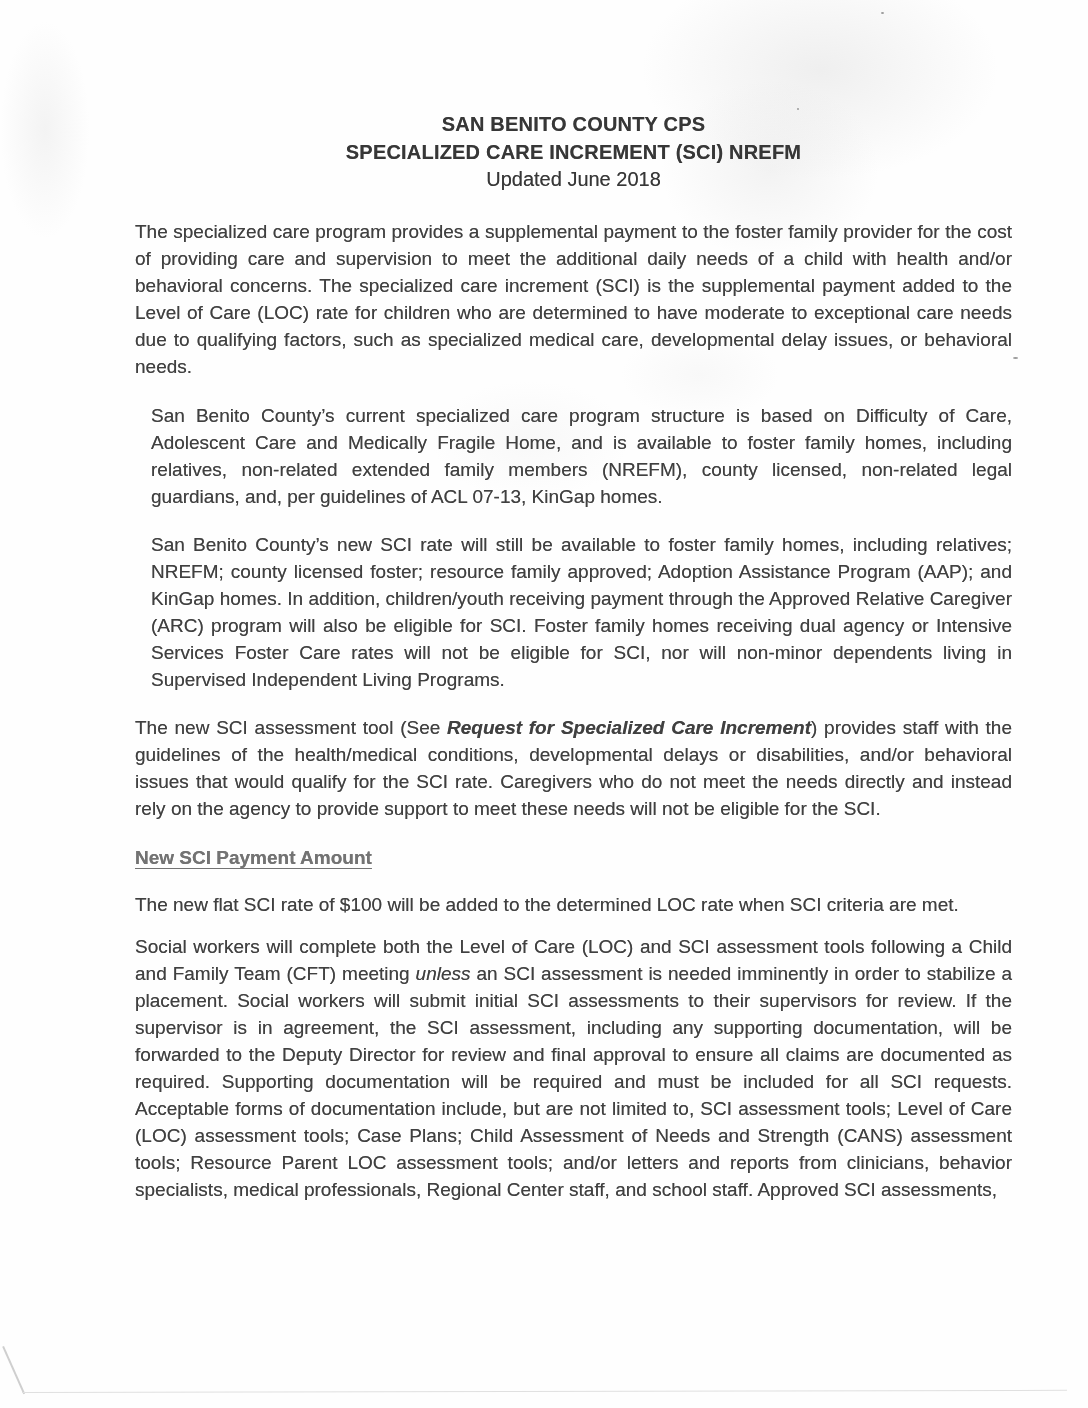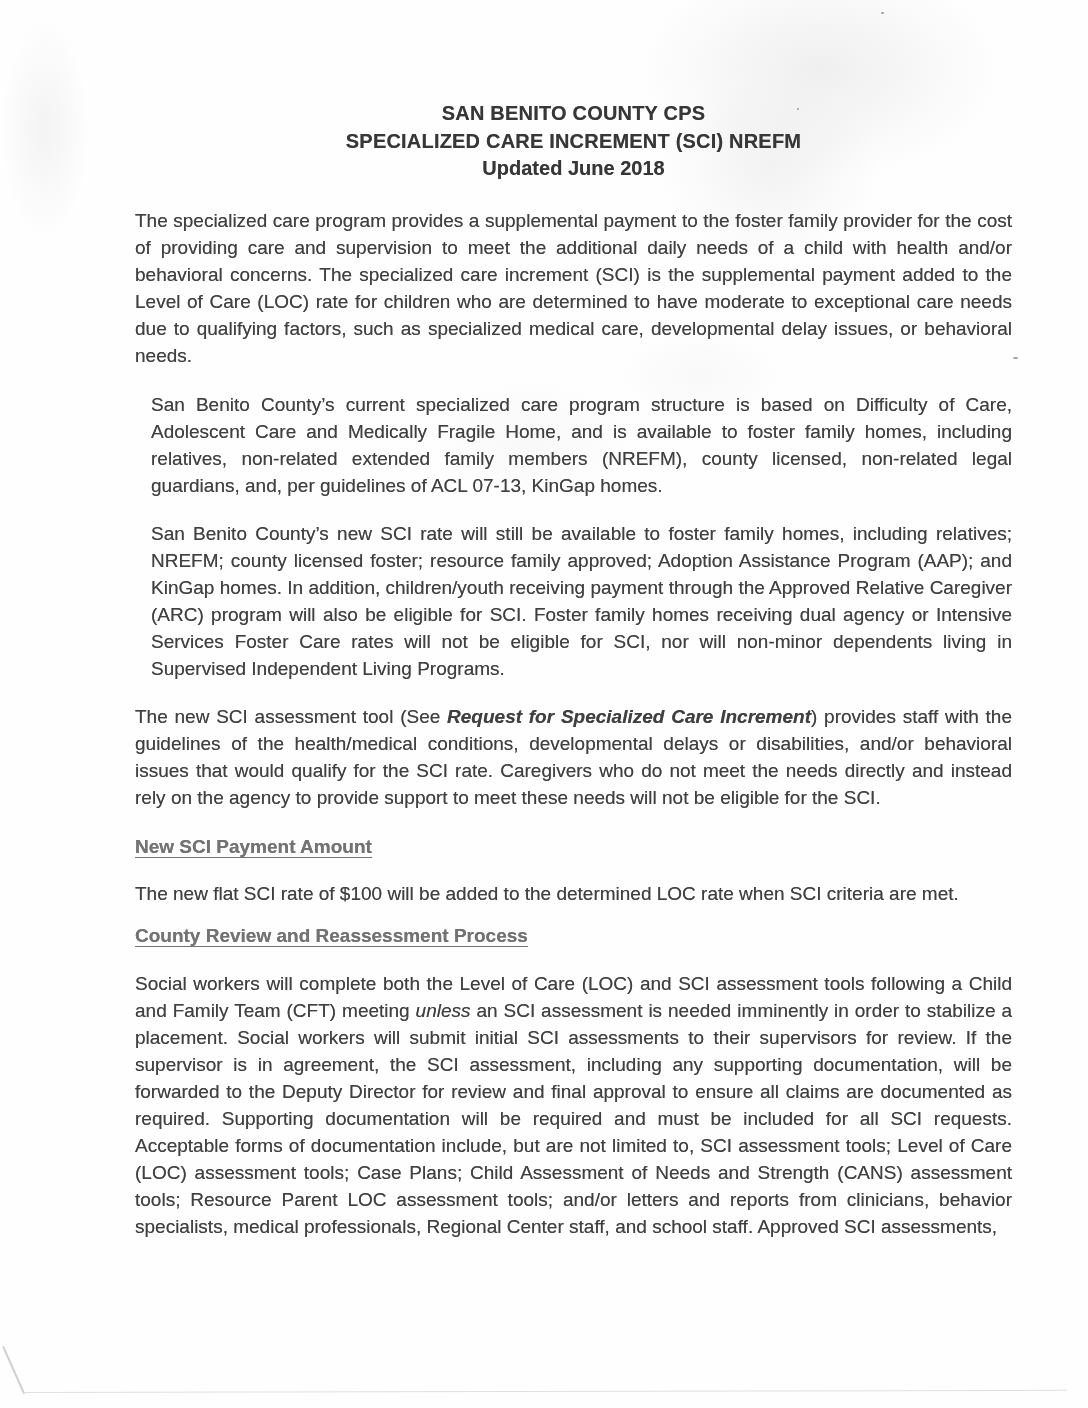--- a/index.html
+++ b/index.html
@@ -59,36 +59,36 @@
     width: 1045px;
     height: 1px;
     background: #e0e0e0;
     transform: rotate(-0.12deg);
     transform-origin: left top;
   }
 
   .content {
     position: absolute;
     left: 135px;
-    top: 100px;
+    top: 111px;
     width: 877px;
     color: #404040;
     font-size: 19px;
     line-height: 27px;
     text-shadow: 0 0 0.5px rgba(64,64,64,0.65);
   }
   .title-block {
     text-align: center;
     font-size: 20px;
     line-height: 27.5px;
     color: #373737;
     margin: 0 0 24px 0;
   }
   .title-line-bold { font-weight: bold; letter-spacing: 0.2px; }
-  .title-line-regular { font-weight: bold; }
+  .title-line-regular { font-weight: normal; }
 
   p.body-par {
     text-align: justify;
     margin: 0 0 22px 0;
   }
   p.mb21 { margin-bottom: 21px; margin-left: 16px; }
   p.mb27 { margin-bottom: 15px; }
   p.mb28 { }
 
   .section-heading {
@@ -132,18 +132,17 @@
     <p class="body-par mb21">San Benito County’s current specialized care program structure is based on Difficulty of Care, Adolescent Care and Medically Fragile Home, and is available to foster family homes, including relatives, non-related extended family members (NREFM), county licensed, non-related legal guardians, and, per guidelines of ACL 07-13, KinGap homes.</p>
 
     <p class="body-par mb21">San Benito County’s new SCI rate will still be available to foster family homes, including relatives; NREFM; county licensed foster; resource family approved; Adoption Assistance Program (AAP); and KinGap homes.  In addition, children/youth receiving payment through the Approved Relative Caregiver (ARC) program will also be eligible for SCI.  Foster family homes receiving dual agency or Intensive Services Foster Care rates will not be eligible for SCI, nor will non-minor dependents living in Supervised Independent Living Programs.</p>
 
     <p class="body-par mb28"><span>The new SCI assessment tool (See </span><span class="emph-bold-italic">Request for Specialized Care Increment</span><span>) provides staff with the guidelines of the health/medical conditions, developmental delays or disabilities, and/or behavioral issues that would qualify for the SCI rate.  Caregivers who do not meet the needs directly and instead rely on the agency to provide support to meet these needs will not be eligible for the SCI.</span></p>
 
     <div class="section-heading">New SCI Payment Amount</div>
 
     <p class="body-par mb27">The new flat SCI rate of $100 will be added to the determined LOC rate when SCI criteria are met.</p>
 
-    <div class="section-heading mb21">County Review and Reassessment Process</div>
 
     <p class="body-par"><span>Social workers will complete both the Level of Care (LOC) and SCI assessment tools following a Child and Family Team (CFT) meeting </span><span class="emph-italic">unless</span><span> an SCI assessment is needed imminently in order to stabilize a placement.  Social workers will submit initial SCI assessments to their supervisors for review.  If the supervisor is in agreement, the SCI assessment, including any supporting documentation, will be forwarded to the Deputy Director for review and final approval to ensure all claims are documented as required.  Supporting documentation will be required and must be included for all SCI requests.  Acceptable forms of documentation include, but are not limited to, SCI assessment tools; Level of Care (LOC) assessment tools; Case Plans; Child Assessment of Needs and Strength (CANS) assessment tools; Resource Parent LOC assessment tools; and/or letters and reports from clinicians, behavior specialists, medical professionals, Regional Center staff, and school staff.  Approved SCI assessments,</span></p>
 
   </div>
 </div>
 
 </body></html>

